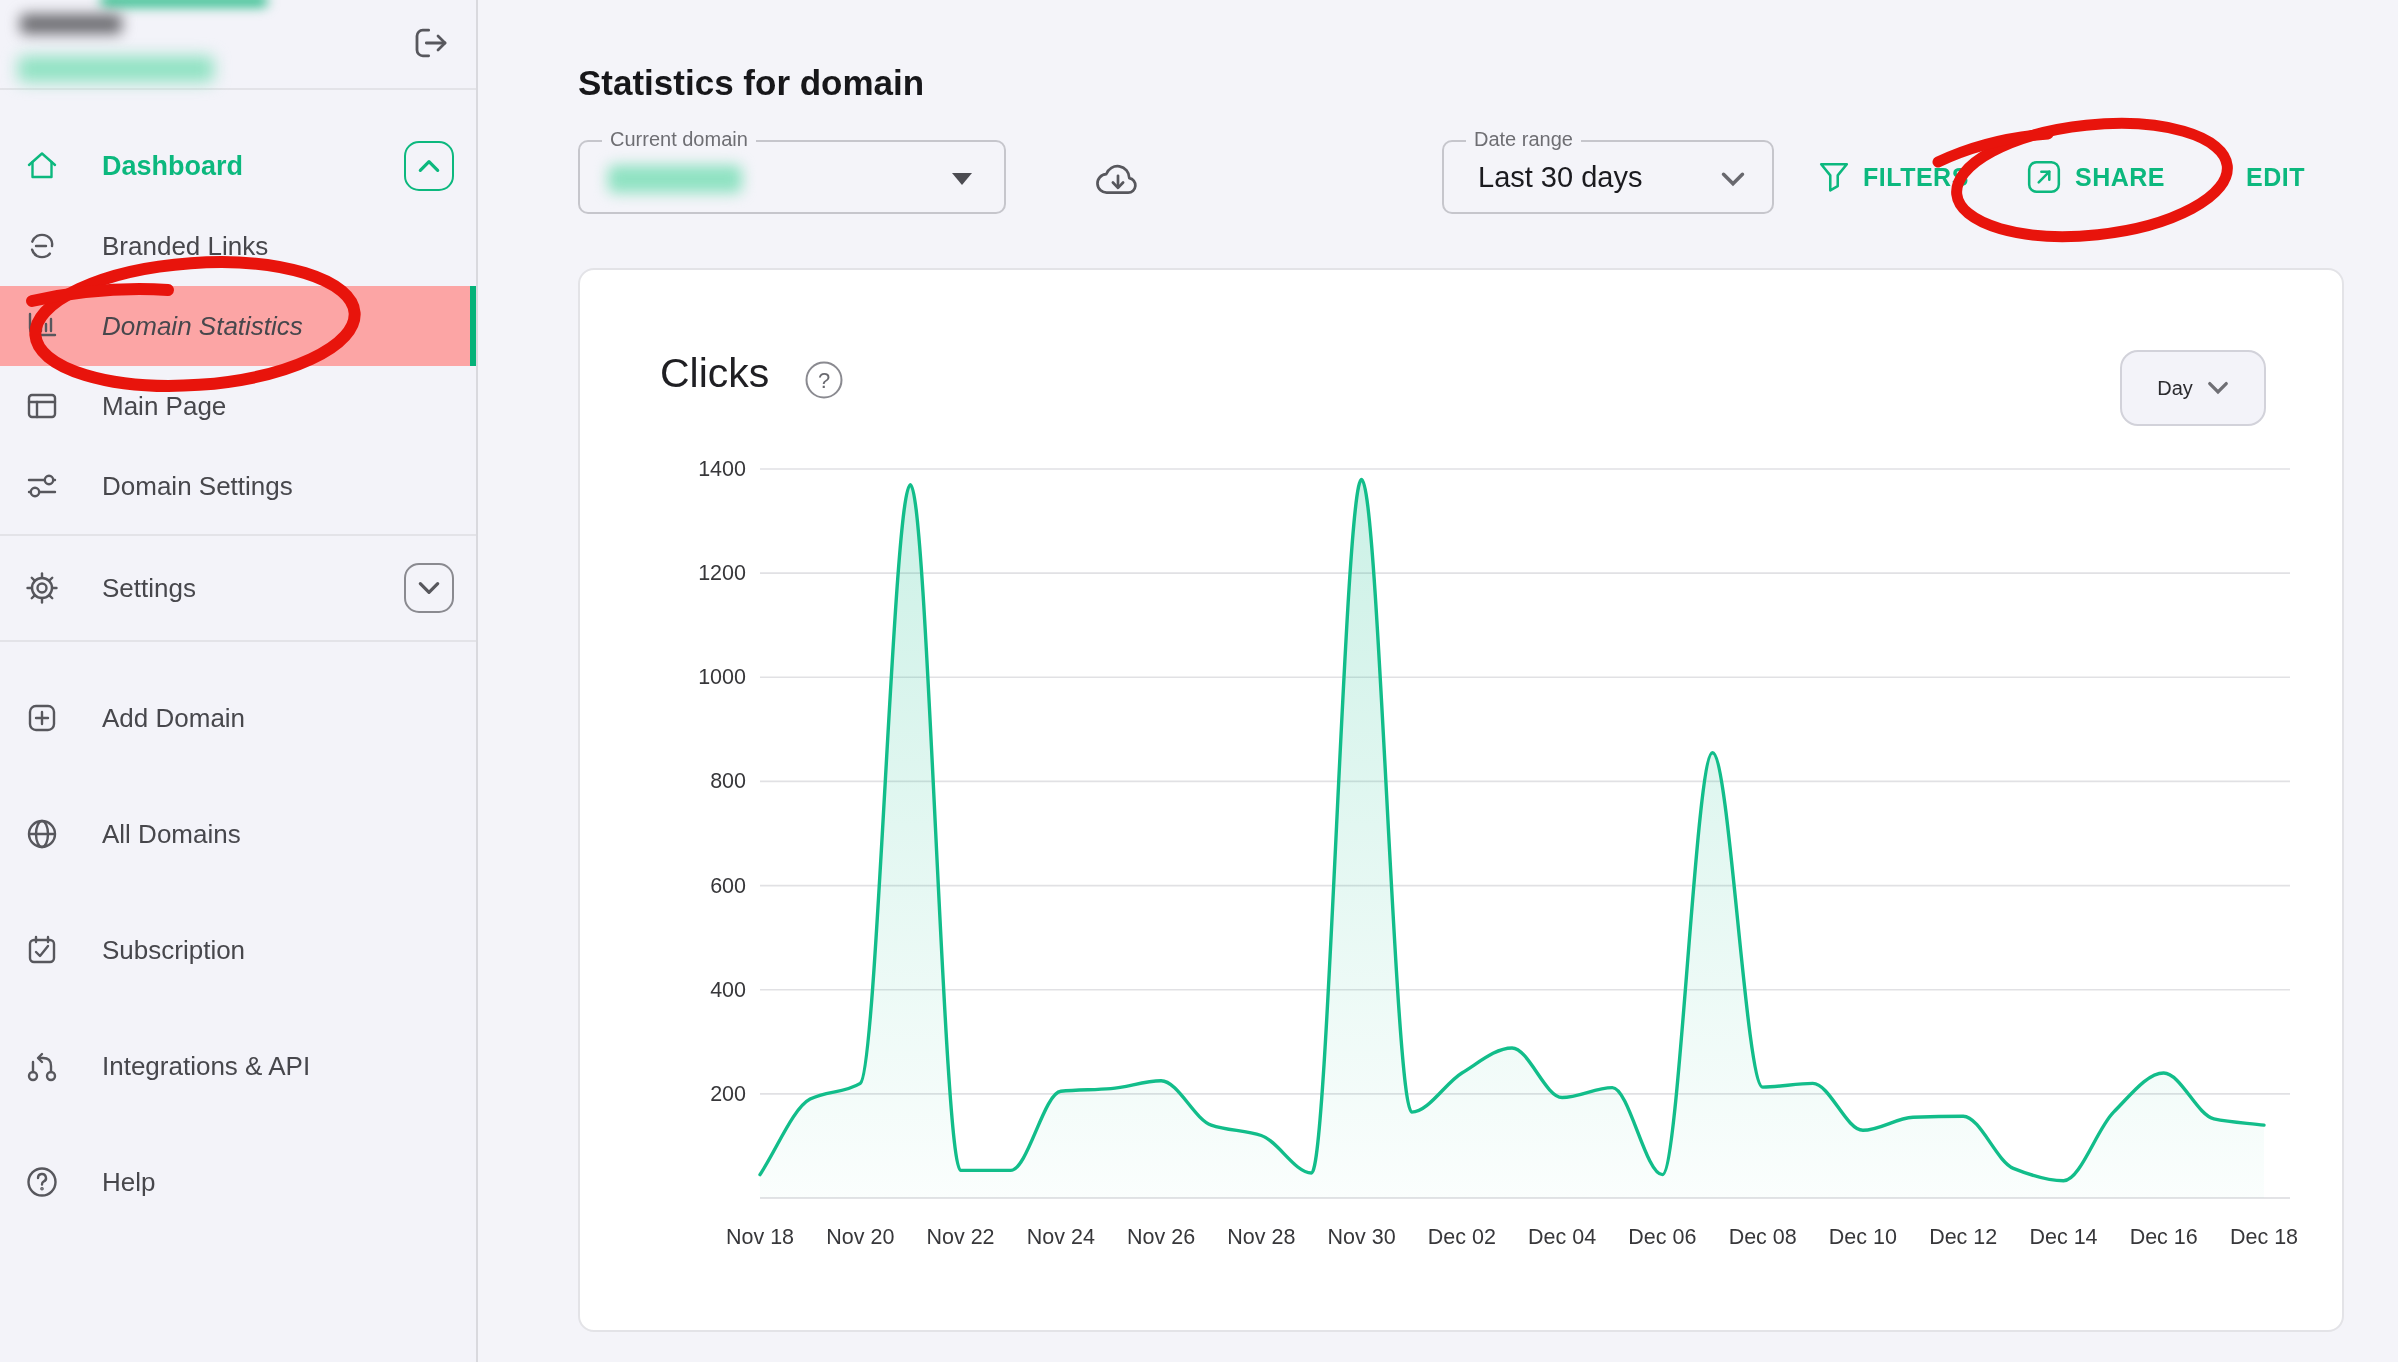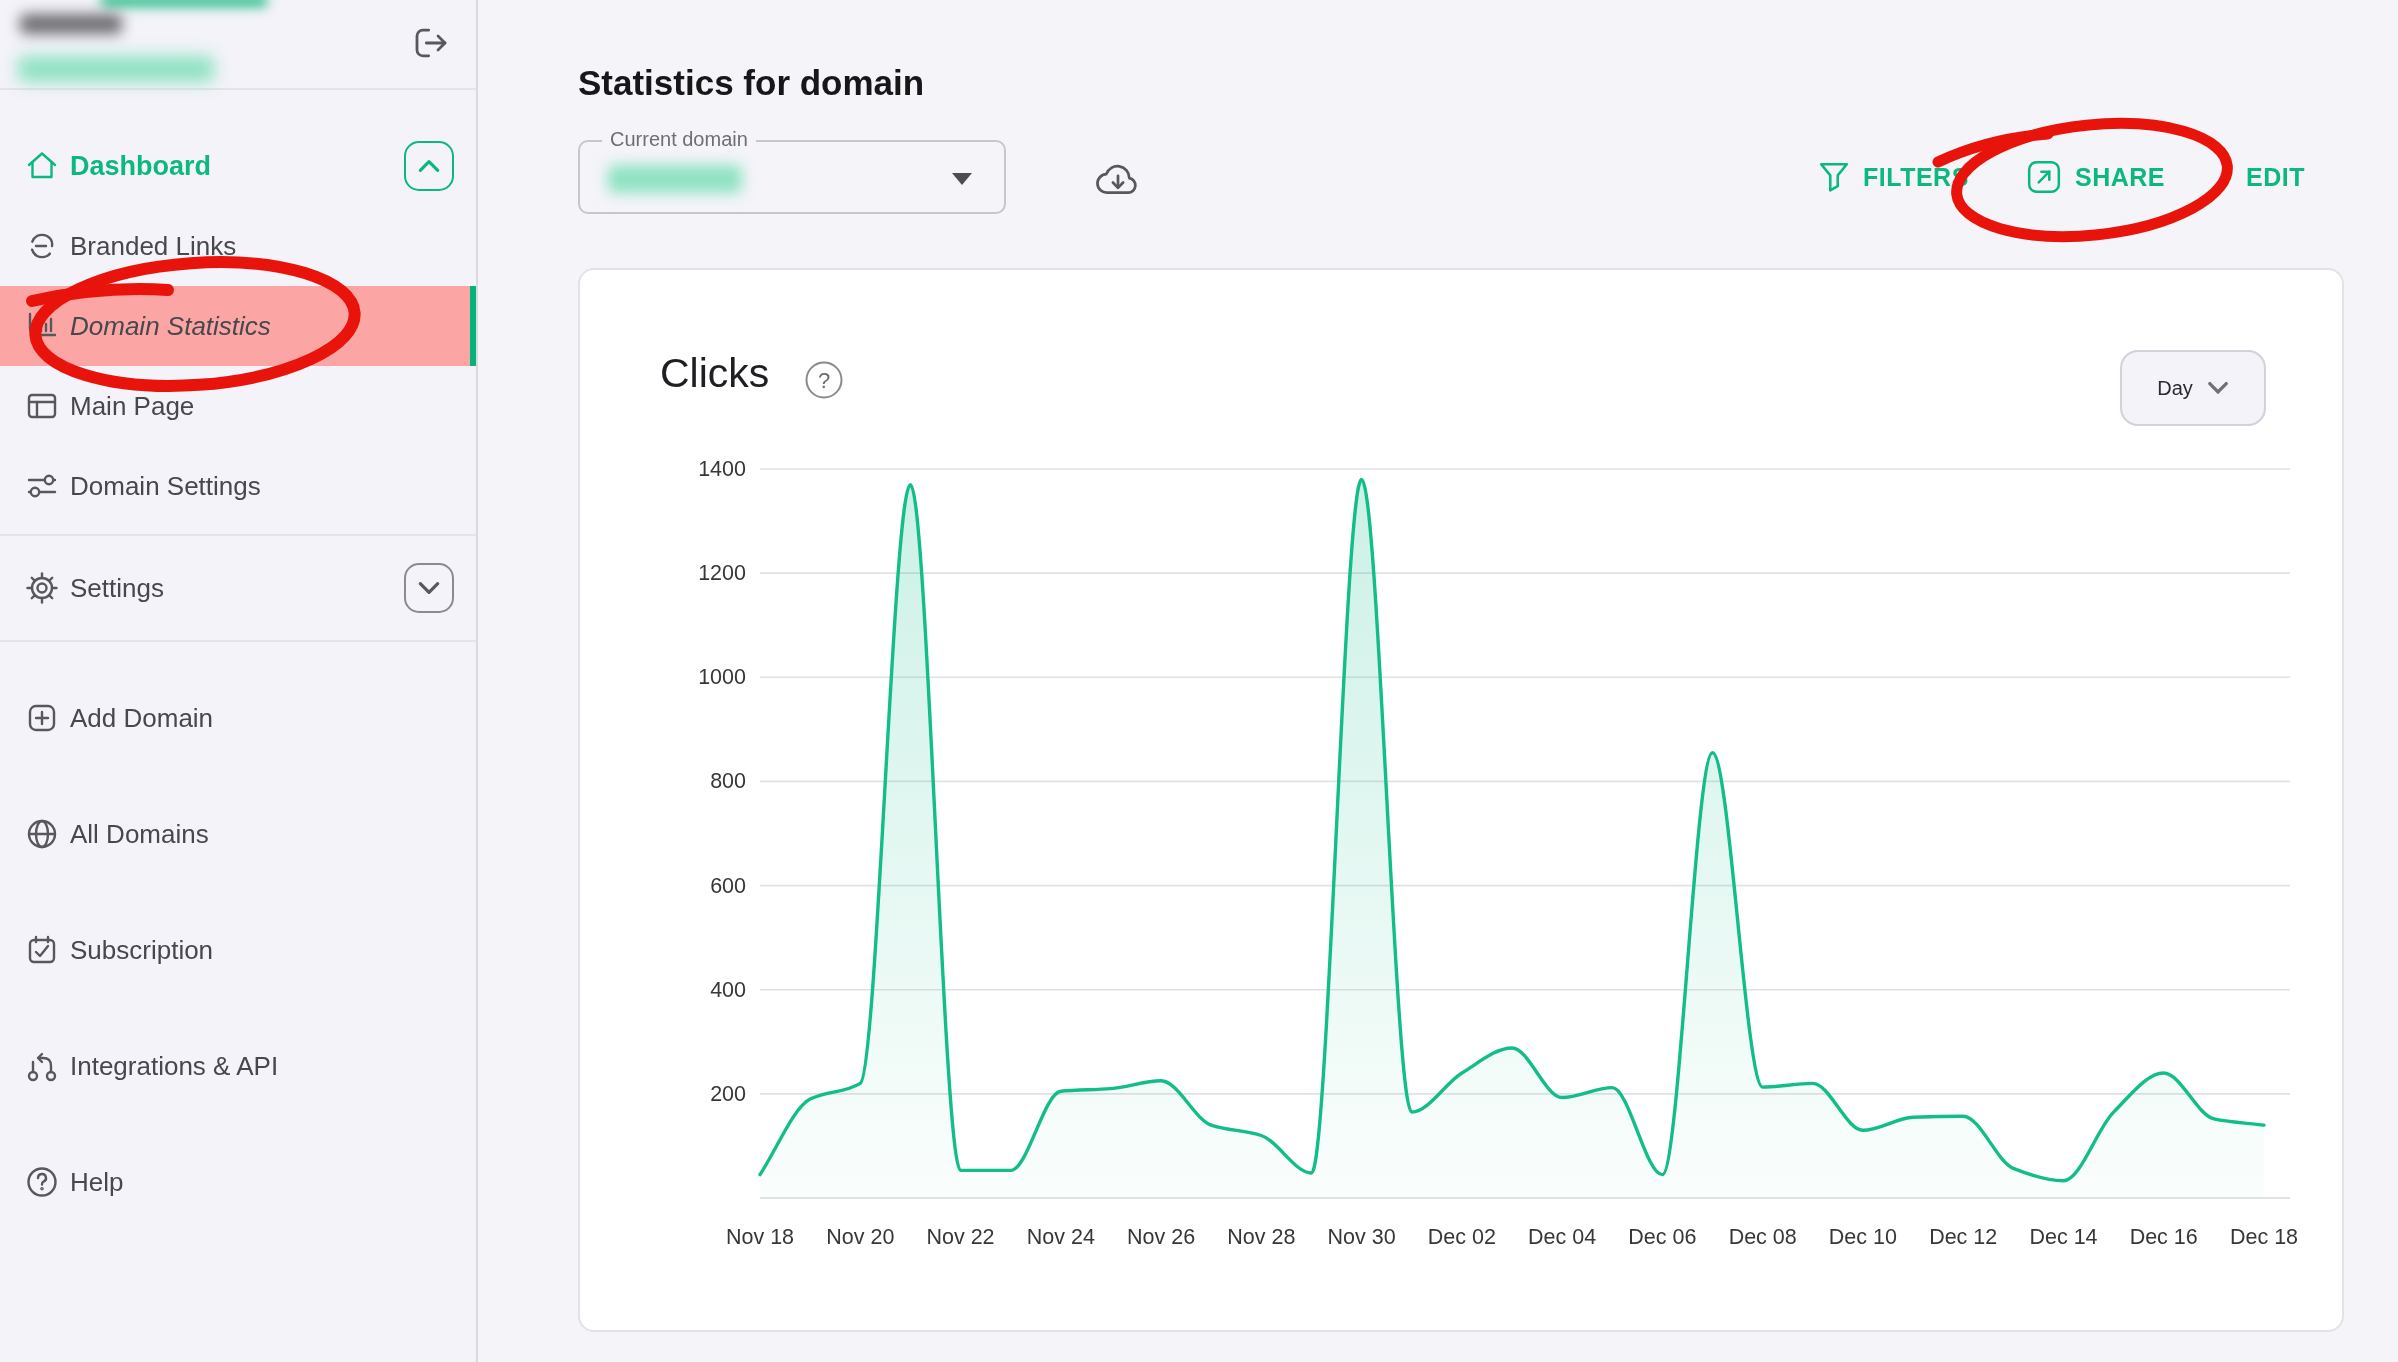--- a/index.html
+++ b/index.html
@@ -13,21 +13,21 @@
   .user-area{position:relative;height:88px;border-bottom:2px solid #e3e3e8;}
   .blur-chip-top{position:absolute;left:100px;top:-5px;width:168px;height:12px;
                  background:#2ebd8b;filter:blur(6px);border-radius:6px;}
   .blur-name{position:absolute;left:20px;top:14px;width:102px;height:20px;
              background:#6d6d72;filter:blur(7px);border-radius:5px;}
   .blur-email{position:absolute;left:18px;top:56px;width:196px;height:26px;
               background:#8fe2c2;filter:blur(8px);border-radius:6px;}
   .logout-btn{position:absolute;right:22px;top:20px;width:46px;height:46px;cursor:pointer;
               display:flex;align-items:center;justify-content:center;}
   .nav{margin-top:36px;}
-  .nav-row{display:flex;align-items:center;height:80px;padding:0 22px 0 24px;gap:10px;
+  .nav-row{display:flex;align-items:center;height:80px;padding:0 22px 0 24px;gap:42px;
            font-size:26px;font-weight:500;color:#47474c;cursor:pointer;box-sizing:border-box;}
   .nav-row .icon{width:36px;height:36px;flex:none;}
   .dashboard-row{color:#0cb87e;font-weight:700;font-size:27px;}
   .chev-btn{margin-left:auto;width:50px;height:50px;border-radius:15px;background:transparent;
             border:2px solid #0cb87e;display:flex;align-items:center;justify-content:center;
             cursor:pointer;box-sizing:border-box;}
   .chev-btn.gray{border-color:#8a8a90;}
   .selected{background:#fca5a5;position:relative;font-style:italic;}
   .selected::after{content:"";position:absolute;right:0;top:0;width:6px;height:100%;background:#05b279;}
   .settings-row{height:108px;border-top:2px solid #e3e3e8;border-bottom:2px solid #e3e3e8;margin-top:8px;}
@@ -224,20 +224,27 @@
   </div>
 
   <div class="dl-btn">
     <svg class="stroke" width="52" height="48" viewBox="0 0 46 40">
       <path d="M13.5 33 H32 a6.5 6.5 0 0 0 1 -12.9 A10.5 10.5 0 0 0 12.6 16.6 A7.6 7.6 0 0 0 13.5 33 Z"></path>
       <path d="M23 18 V28"></path>
         <path d="M18.5 24 L23 28.7 L27.5 24"></path>
     </svg>
   </div>
 
+  <div class="field range-field">
+    <span class="float-label">Date range</span>
+    <span class="range-value">Last 30 days</span>
+    <svg class="range-chev" width="26" height="18" viewBox="0 0 22 15" fill="none" stroke="#68686e" stroke-width="3" stroke-linecap="round">
+        <path d="M3 3.5 L11 11.5 L19 3.5"></path>
+      </svg>
+  </div>
 
   <div class="text-btn filters-btn">
     <svg class="stroke green" width="32" height="32" viewBox="0 0 30 30">
       <path d="M3 3 H27 L18.5 13.5 V23.5 L11.5 27.5 V13.5 Z"></path>
     </svg>
     <span>FILTERS</span>
   </div>
 
   <div class="text-btn share-btn">
     <svg class="stroke green" width="36" height="36" viewBox="0 0 34 34">

